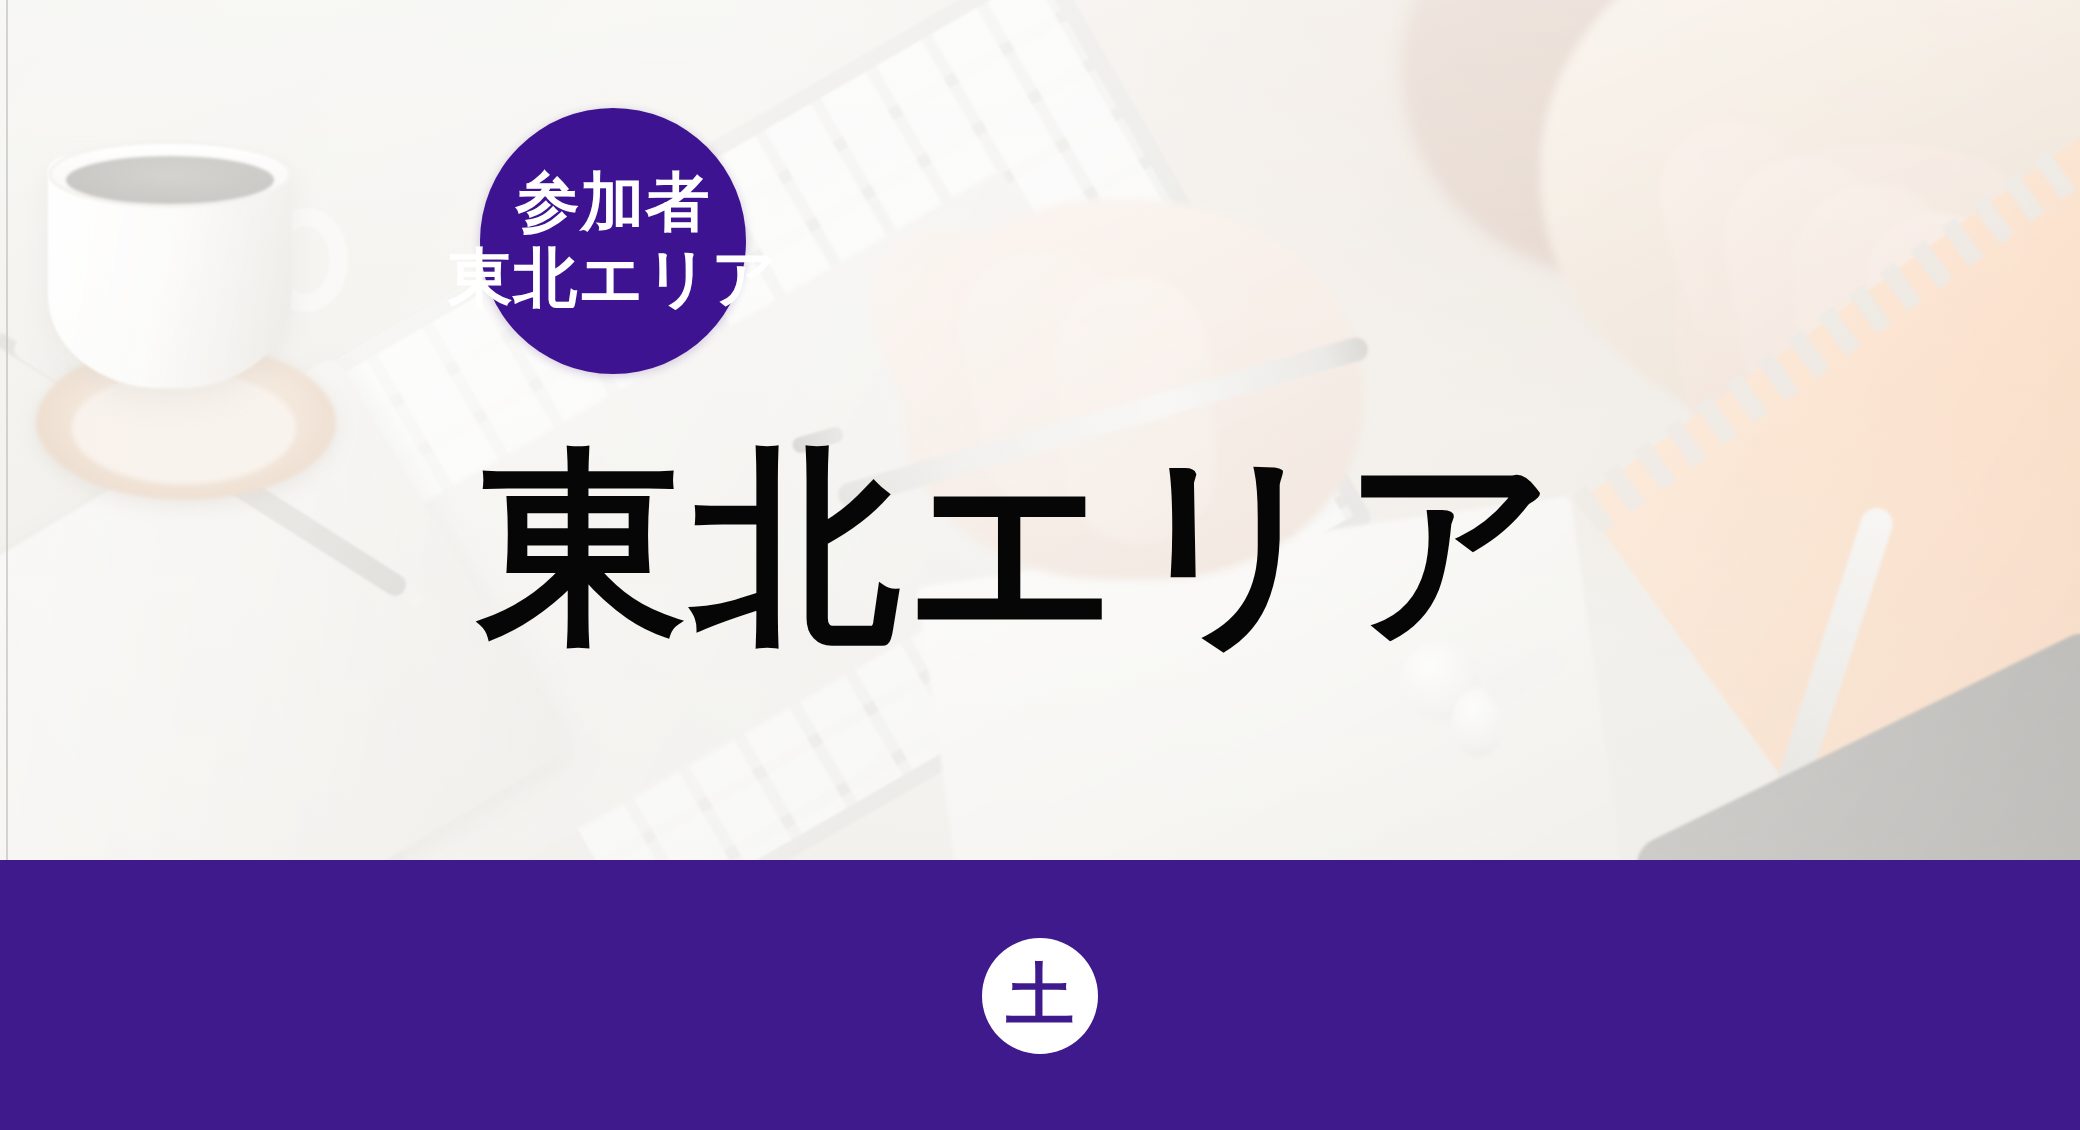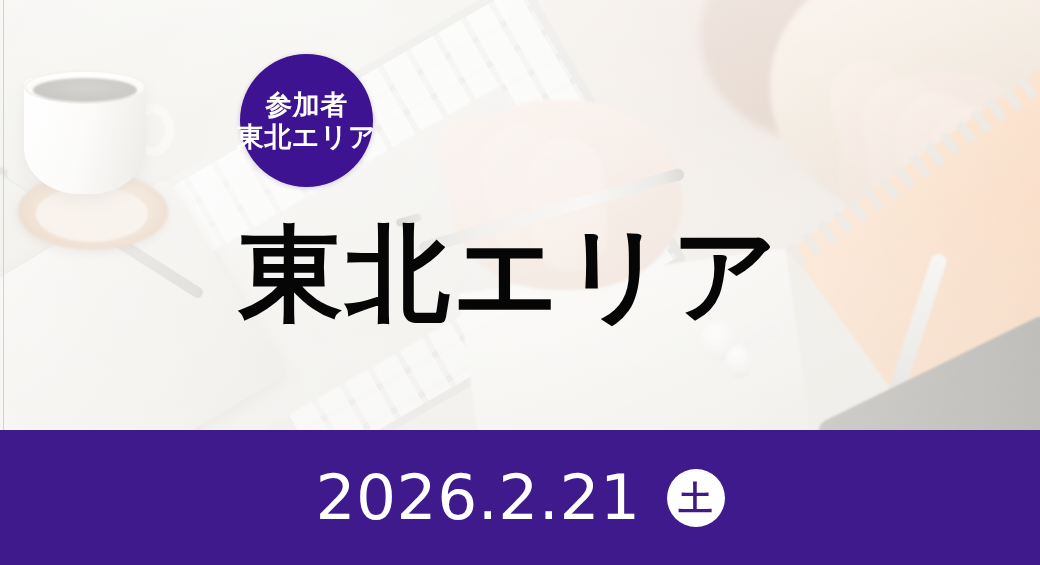--- a/index.html
+++ b/index.html
@@ -333,21 +333,21 @@
     left:240px; top:54px;
     width:133px; height:133px;
     border-radius:50%;
     background:#3d1391;
     display:flex; flex-direction:column;
     align-items:center; justify-content:center;
     box-shadow:0 1px 5px rgba(60,20,120,0.22);
   }
   .badge-line{
     color:#ffffff;
-    font-size:27px;
+    font-size:32px;
     font-weight:bold;
     line-height:1.18;
     letter-spacing:0.5px;
     white-space:nowrap;
   }
 
   
   .title{
     position:absolute;
     left:0; top:218px;
@@ -456,20 +456,19 @@
 
   <div class="badge">
     <span class="badge-line">参加者</span>
     <span class="badge-line">東北エリア</span>
   </div>
 
   <div class="title">東北エリア</div>
 
   <div class="footer">
     <div class="footer-row">
-      <span class="date-text">2026.2.21</span>
       <span class="day-badge">
         <span>土</span>
       </span>
     </div>
   </div>
 
 </div>
 
 </body></html>

